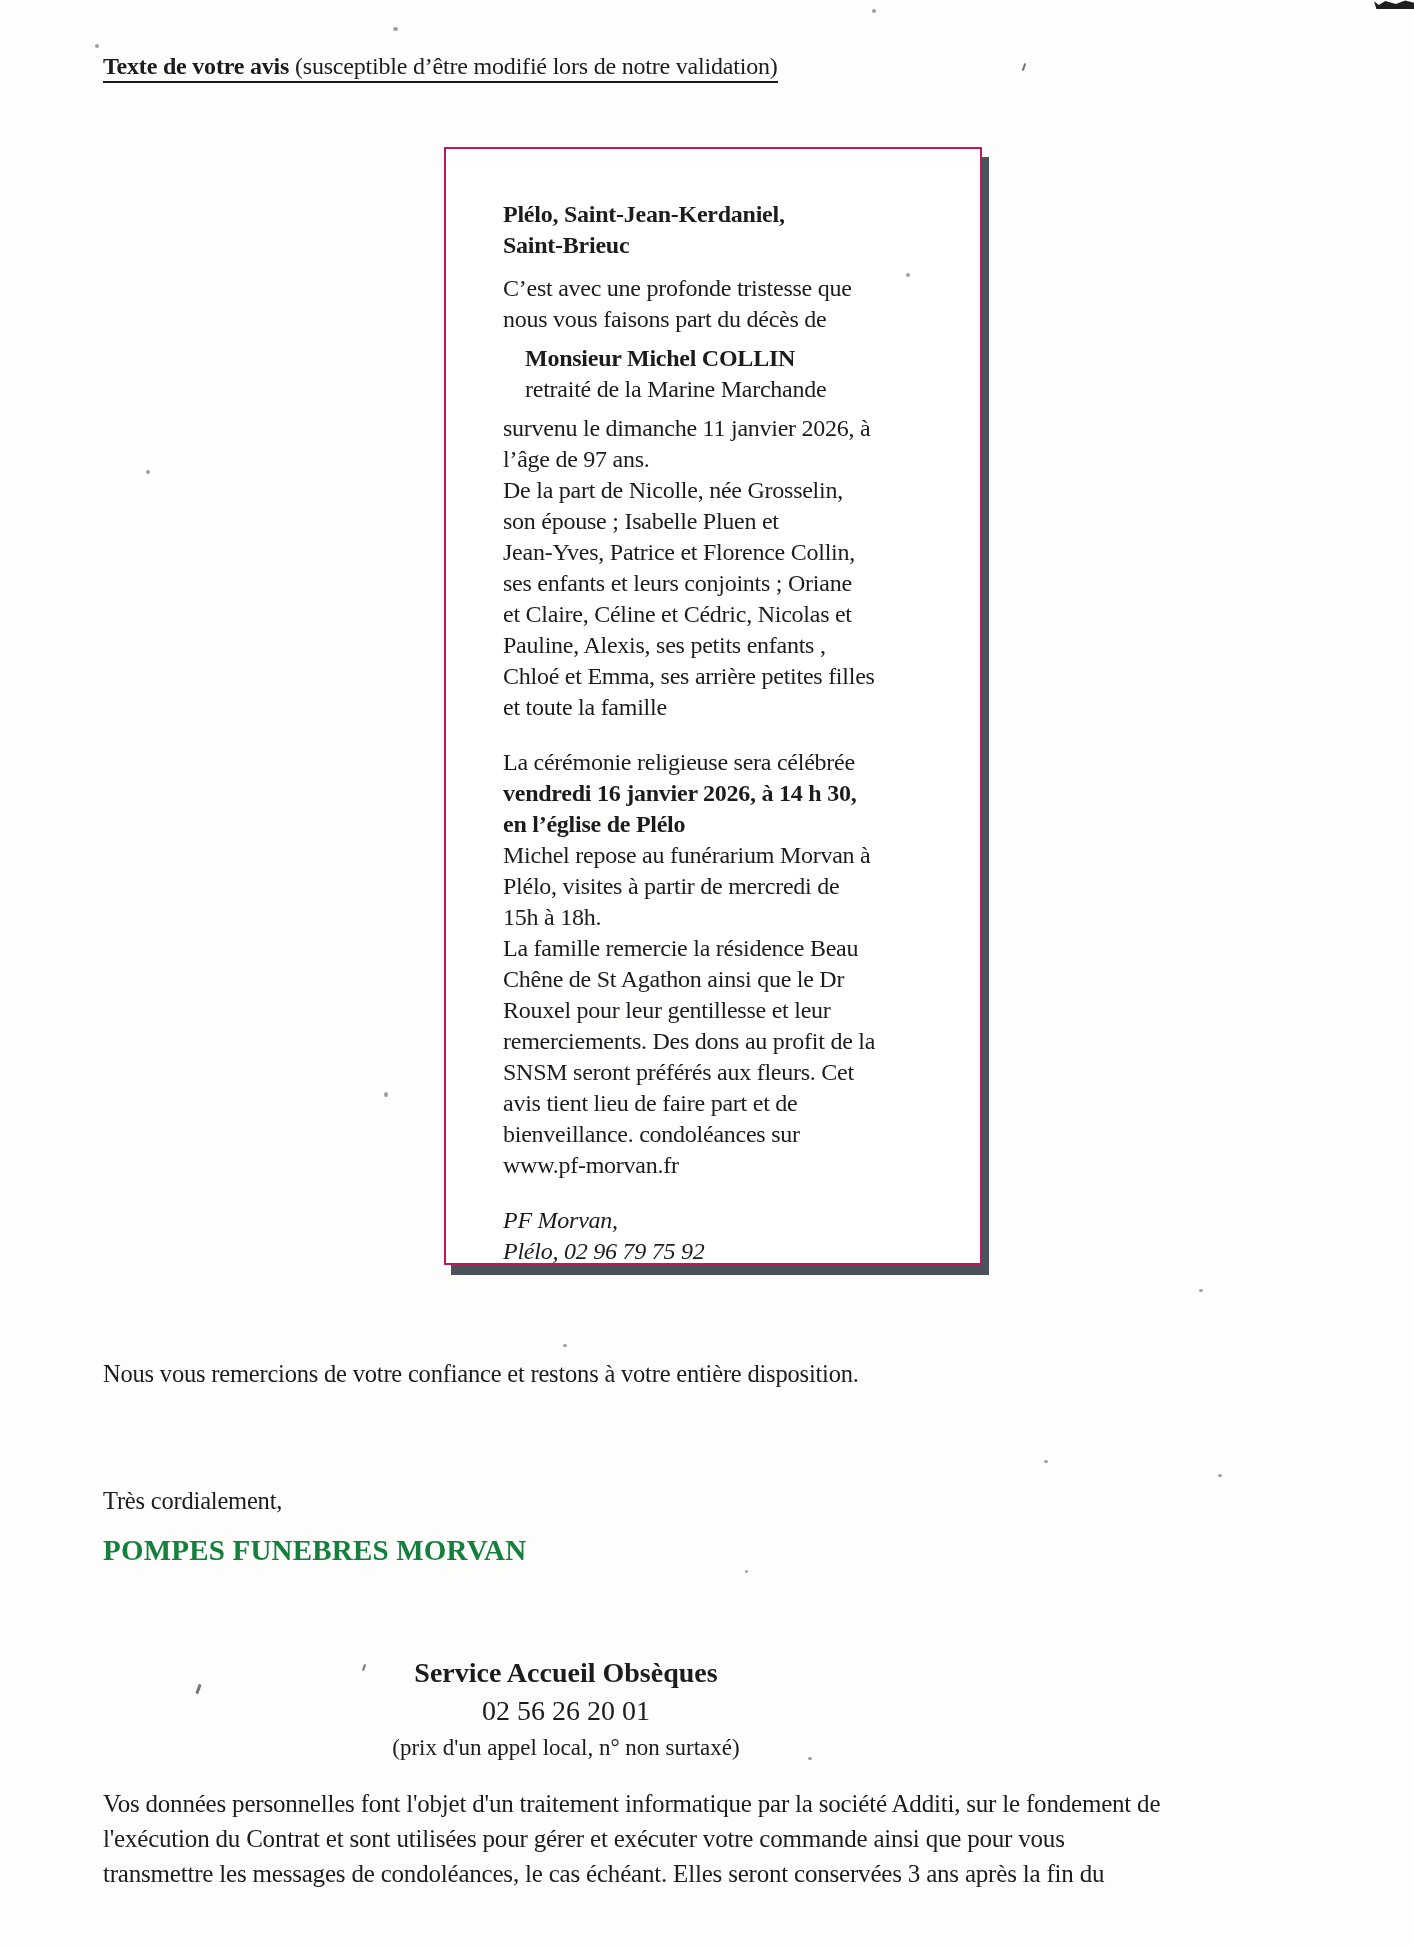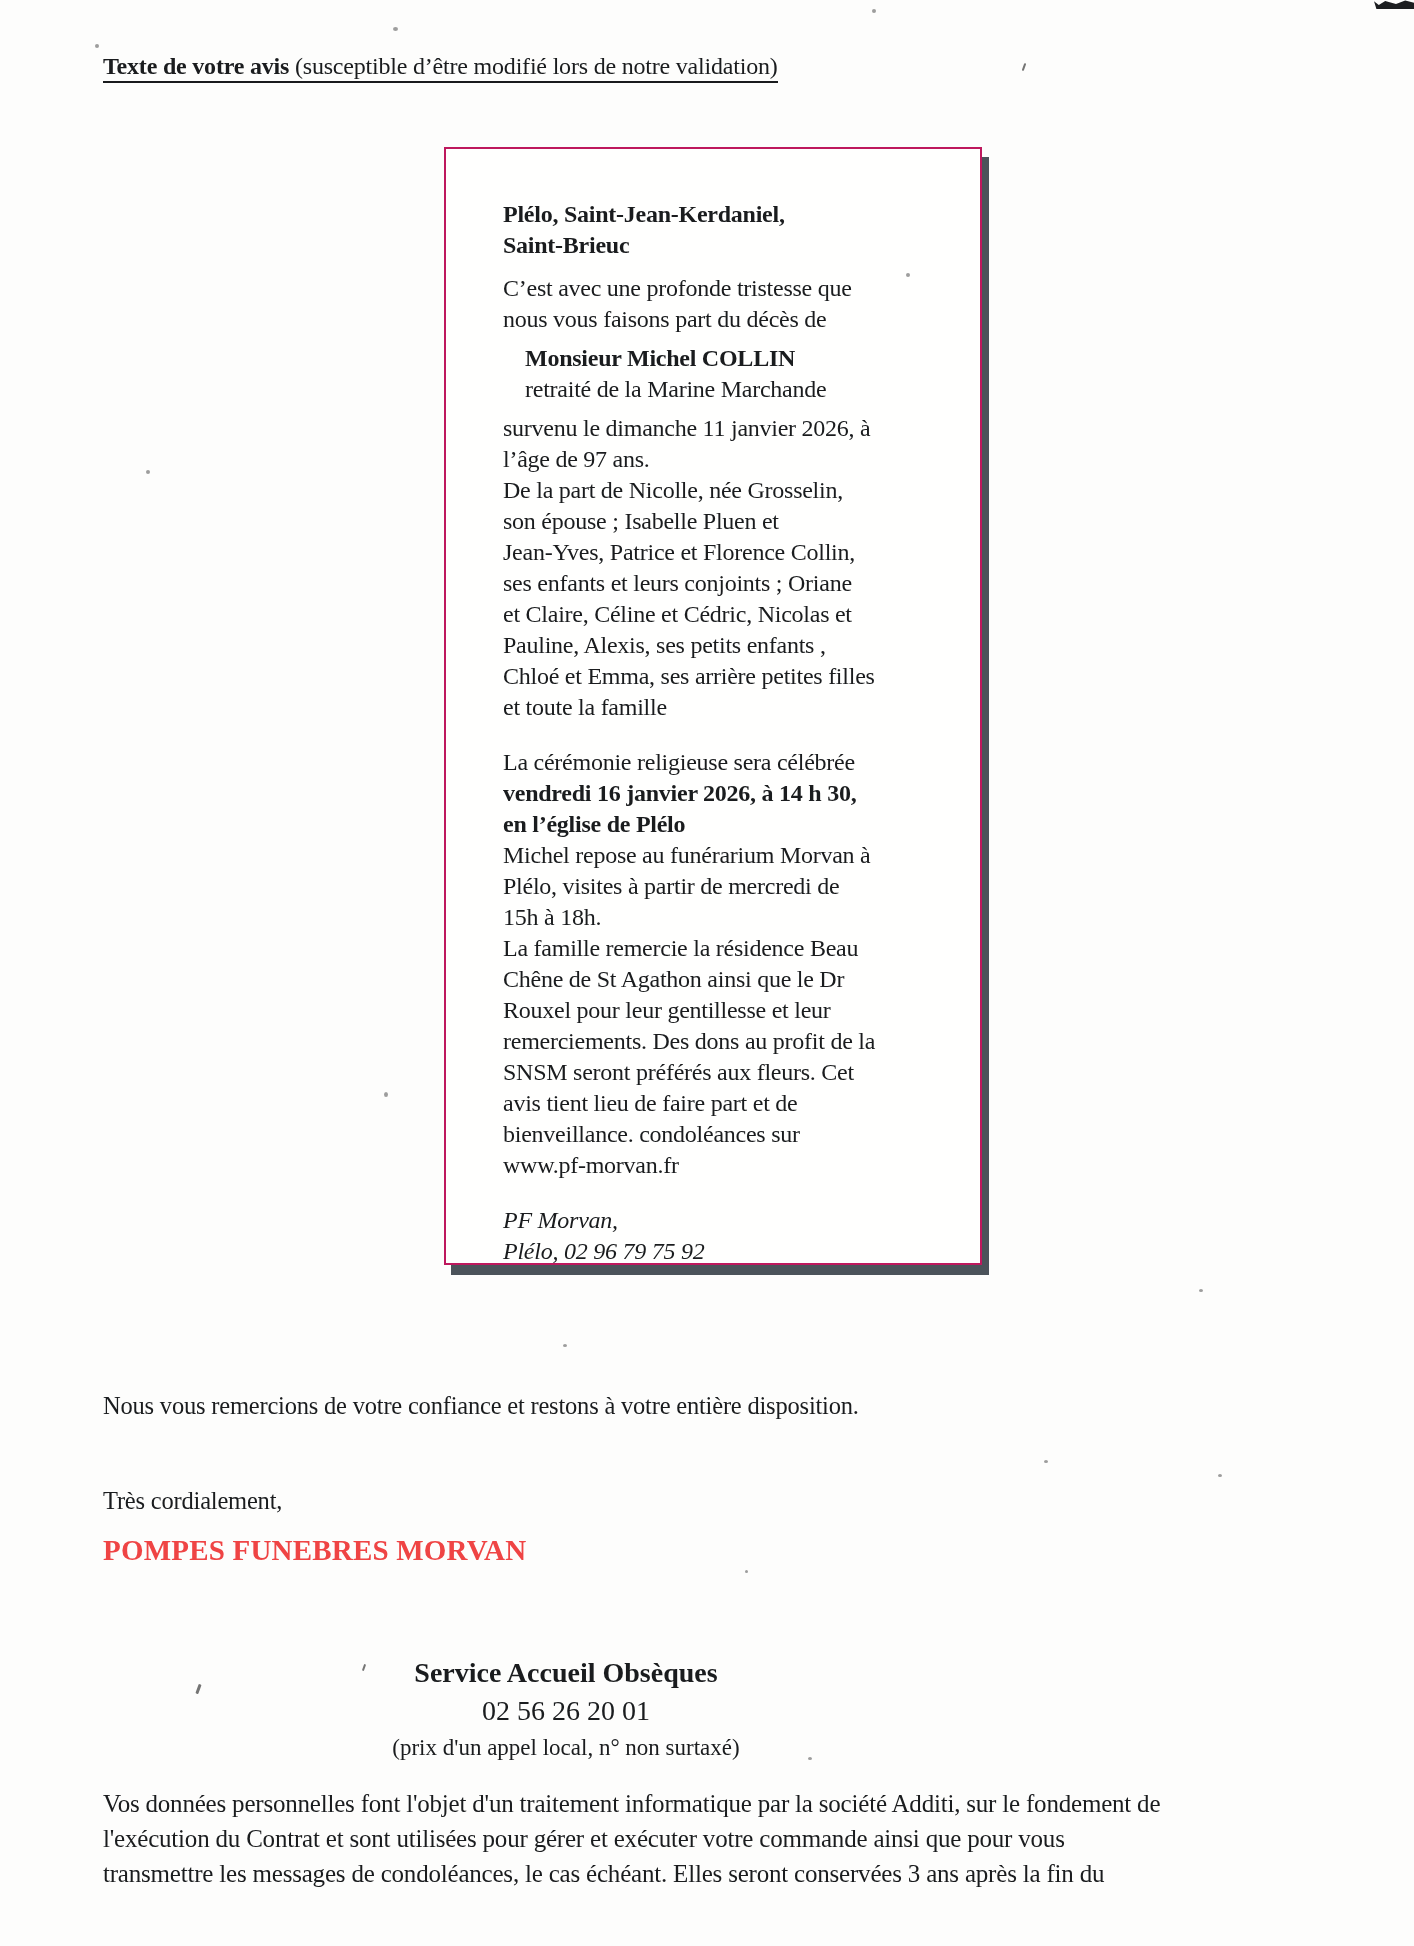--- a/index.html
+++ b/index.html
@@ -40,21 +40,21 @@
   .line{min-height:31px;}
   .line--bold{font-weight:700;}
   .line--bold-indent{font-weight:700;padding-left:22px;}
   .line--indent{padding-left:22px;}
   .line--italic{font-style:italic;}
   .line--gap{min-height:0;height:12px;}
   .line--gap-sm{min-height:0;height:8px;}
   .line--gap-lg{min-height:0;height:24px;}
   
   .closing-thanks{
-    position:absolute;left:103px;top:1392px;
+    position:absolute;left:103px;top:1360px;
     font-size:24.5px;letter-spacing:-0.2px;white-space:nowrap;
   }
   .closing-regards{
     position:absolute;left:103px;top:1487px;
     font-size:24.5px;letter-spacing:-0.2px;white-space:nowrap;
   }
   .company-name{
     position:absolute;left:103px;top:1534px;
     font-size:29px;font-weight:700;letter-spacing:0.2px;white-space:nowrap;
   }
@@ -135,21 +135,21 @@
         <div class="line">bienveillance. condoléances sur</div>
         <div class="line">www.pf-morvan.fr</div>
         <div class="line line--gap-lg"></div>
         <div class="line line--italic">PF Morvan,</div>
         <div class="line line--italic">Plélo, 02 96 79 75 92</div>
       </div>
   </div>
 
   <div class="closing-thanks">Nous vous remercions de votre confiance et restons à votre entière disposition.</div>
   <div class="closing-regards">Très cordialement,</div>
-  <div class="company-name" style="color: #ef4444;">POMPES FUNEBRES MORVAN</div>
+  <div class="company-name" style="color: #15803d;">POMPES FUNEBRES MORVAN</div>
 
   <div class="service-block">
     <div class="service-title">Service Accueil Obsèques</div>
     <div class="service-phone">02 56 26 20 01</div>
     <div class="service-note">(prix d'un appel local, n° non surtaxé)</div>
   </div>
 
   <div class="privacy">
       <div class="line">Vos données personnelles font l'objet d'un traitement informatique par la société Additi, sur le fondement de</div>
       <div class="line">l'exécution du Contrat et sont utilisées pour gérer et exécuter votre commande ainsi que pour vous</div>

